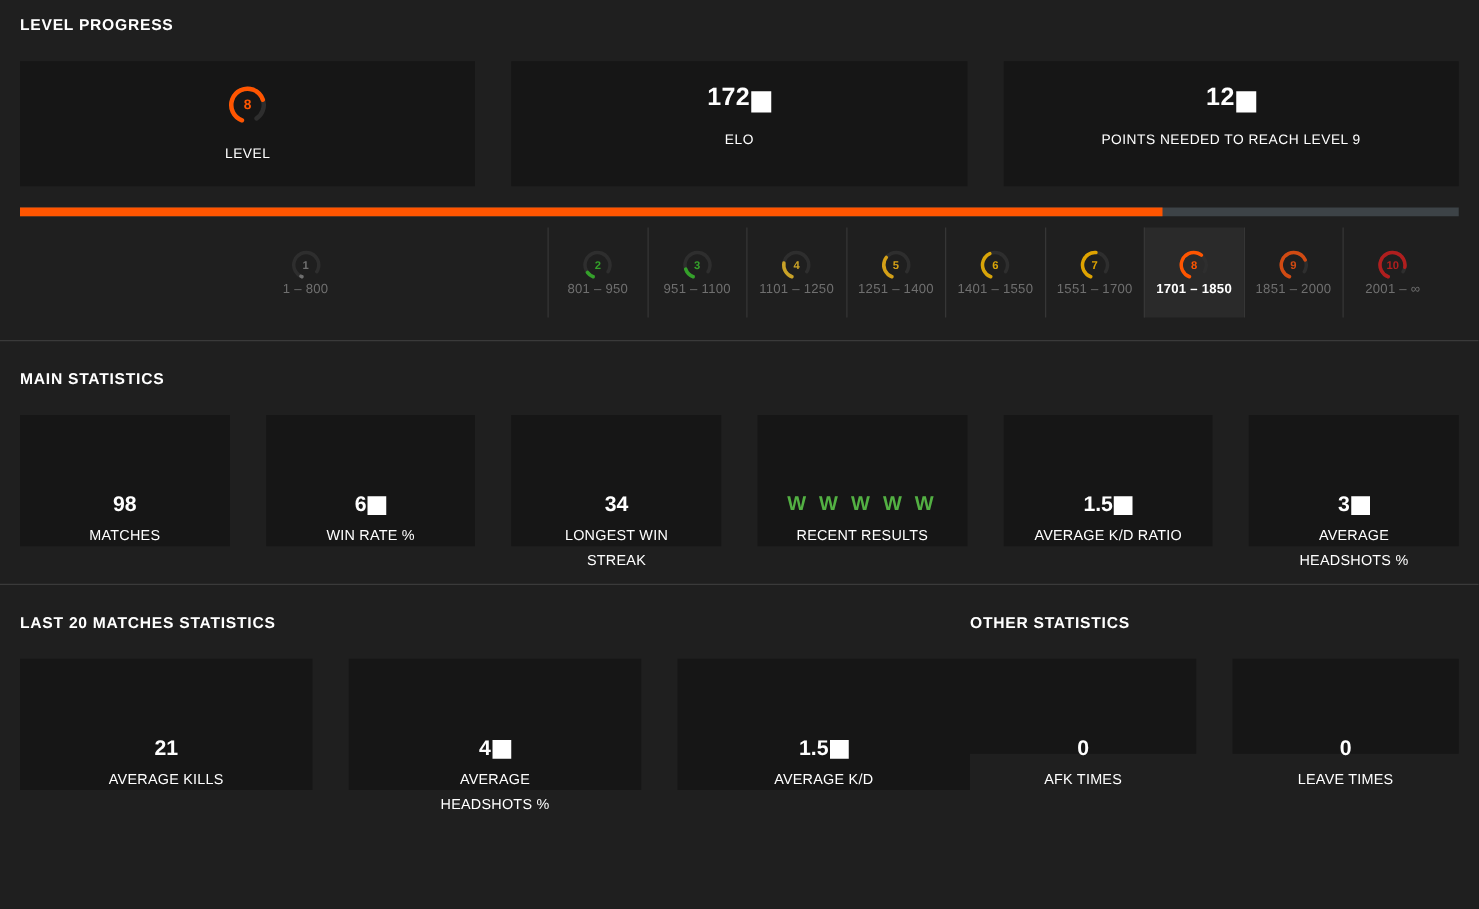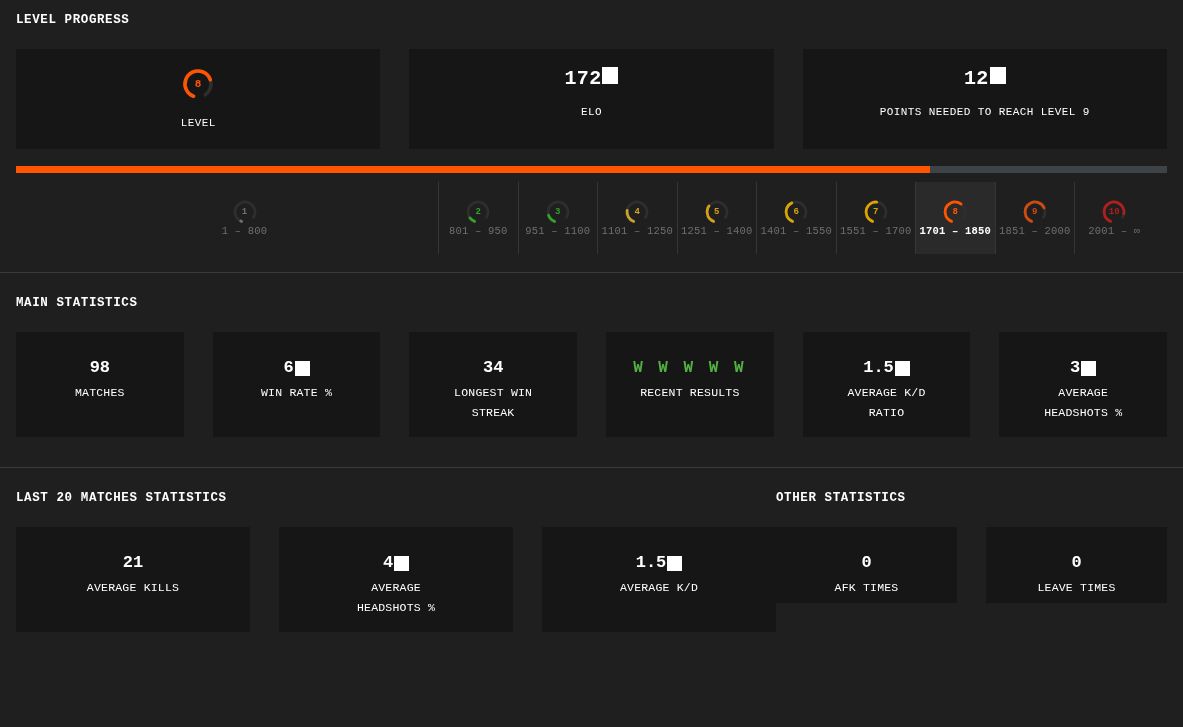--- a/index.html
+++ b/index.html
@@ -3,21 +3,21 @@
 <meta charset="utf-8">
 <style>
   * { box-sizing: border-box; margin: 0; padding: 0; }
   html, body {
     width: 1183px;
     height: 727px;
     background: #1f1f1f;
     font-family: "Liberation Sans", sans-serif;
     overflow: hidden;
   }
-  .page { width: 1183px; height: 727px; position: relative; background: #1f1f1f; font-family: Liberation Mono, monospace; }
+  .page { width: 1183px; height: 727px; position: relative; background: #1f1f1f; }
 
   
   .section-title {
     font-size: 12.5px;
     font-weight: bold;
     letter-spacing: 0.6px;
     color: #ffffff;
     text-transform: uppercase;
   }
 
@@ -45,21 +45,21 @@
     align-items: center;
     justify-content: flex-start;
     padding-top: 18px;
   }
   .top-card .big-num {
     font-size: 20px;
     font-weight: bold;
     color: #ffffff;
     letter-spacing: 0.3px;
     display: flex;
-    align-items: flex-start;
+    align-items: flex-end;
   }
   .top-card .caption {
     margin-top: 16px;
     font-size: 11px;
     color: #ffffff;
     letter-spacing: 0.4px;
     text-transform: uppercase;
   }
   .redact {
     display: inline-block;
@@ -158,20 +158,21 @@
   }
   .stat-card.tall { height: 105px; }
   .stat-card.short { height: 76px; }
   .stat-value {
     font-size: 17px;
     font-weight: bold;
     color: #ffffff;
     display: flex;
     align-items: center;
     line-height: 20px;
+    margin-top: 36px;
   }
   .stat-value.results { color: #53b043; letter-spacing: 3px; font-size: 16px; }
   .stat-label {
     margin-top: 5px;
     font-size: 11.5px;
     color: #ffffff;
     text-align: center;
     line-height: 20px;
     letter-spacing: 0.2px;
     text-transform: uppercase;

